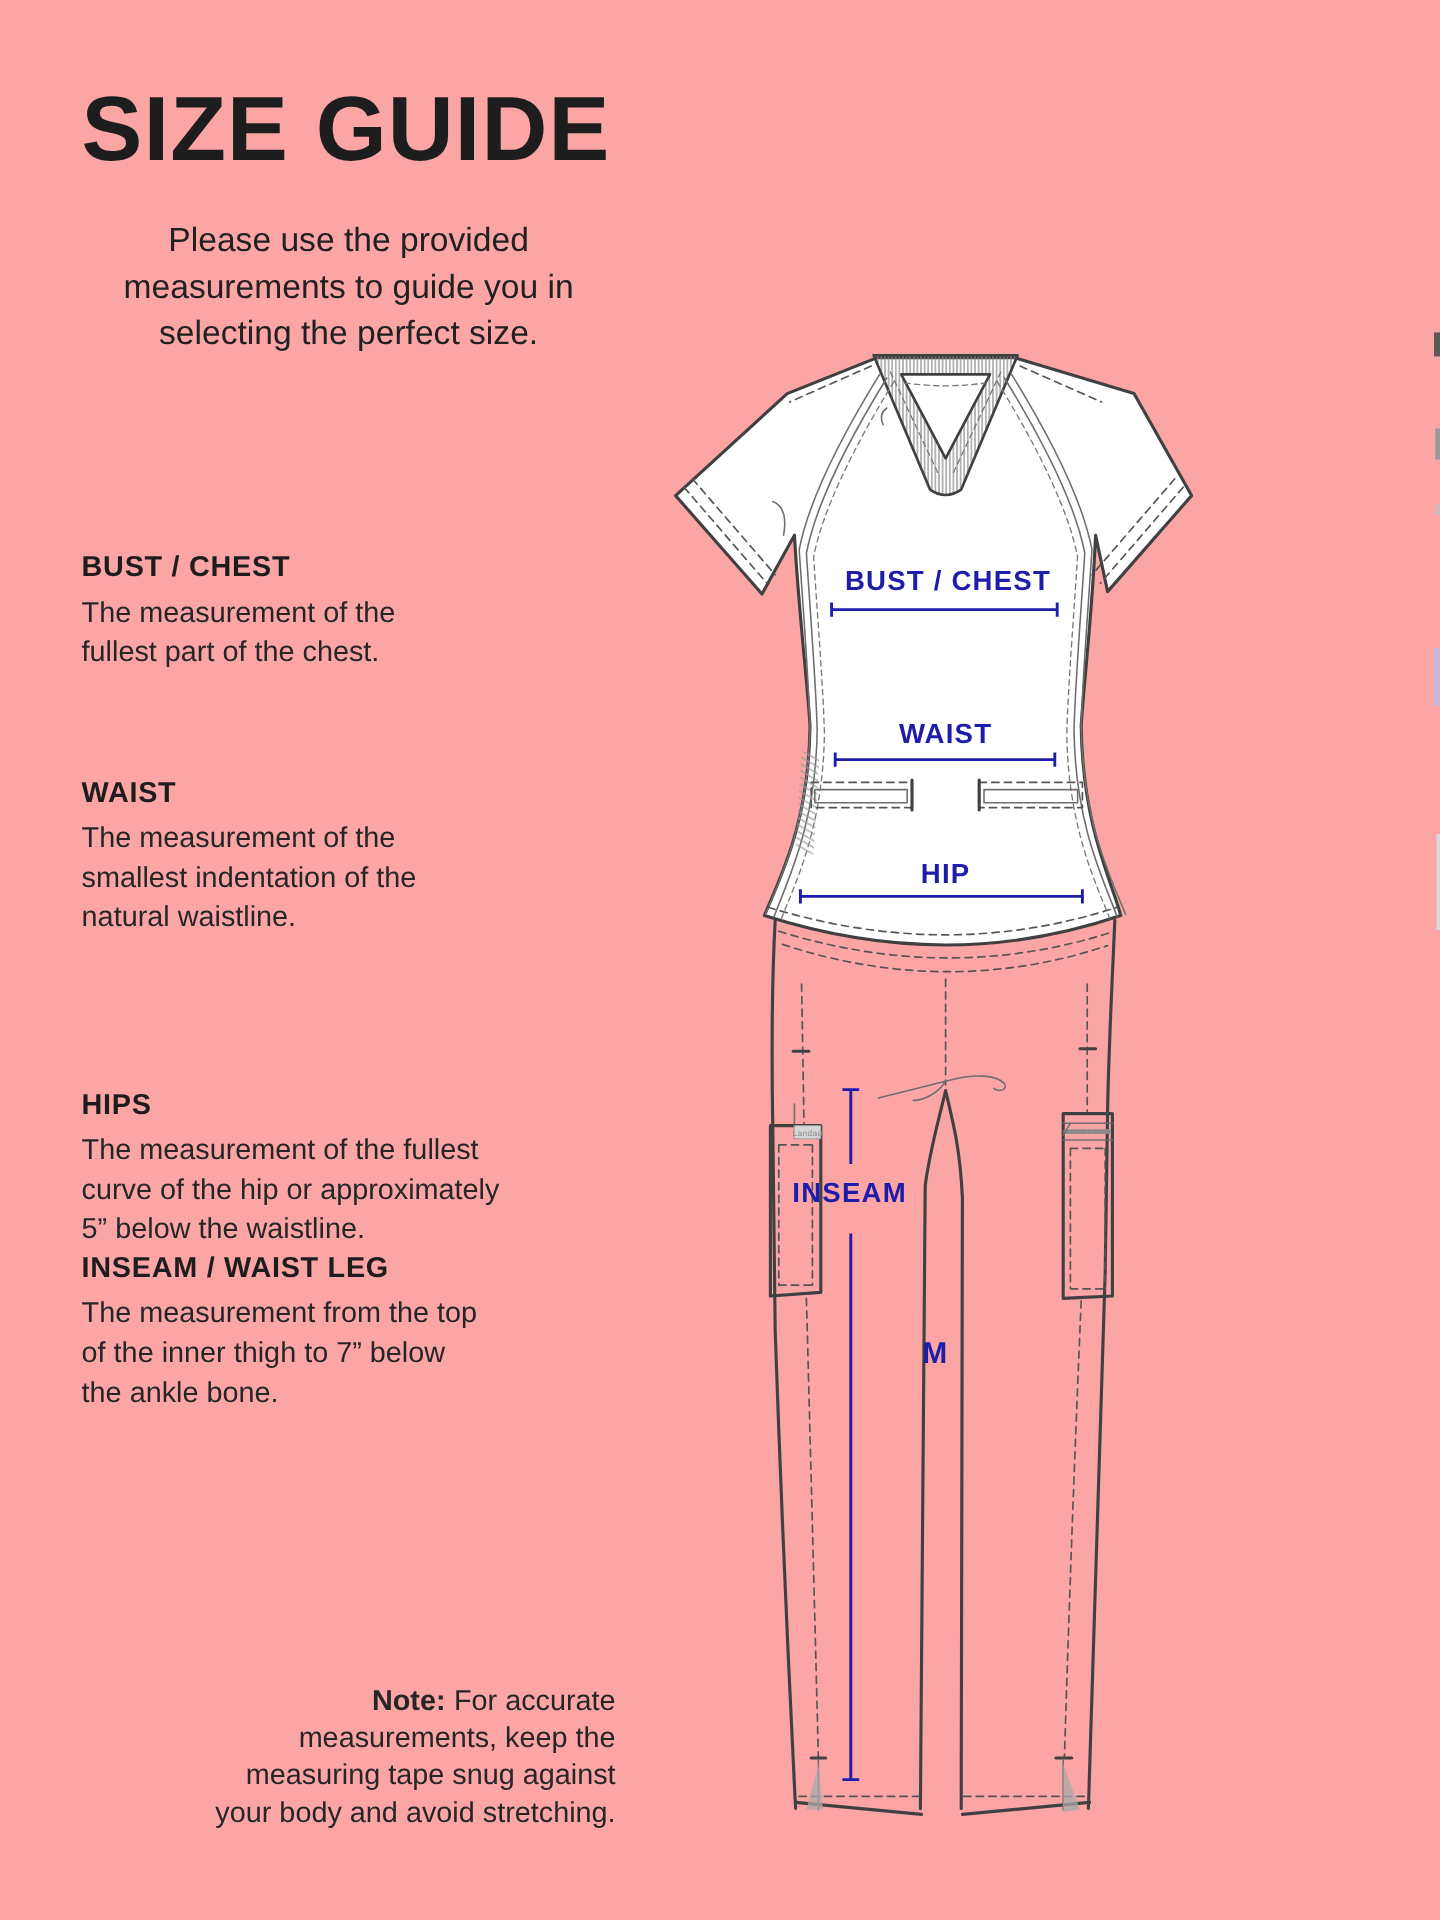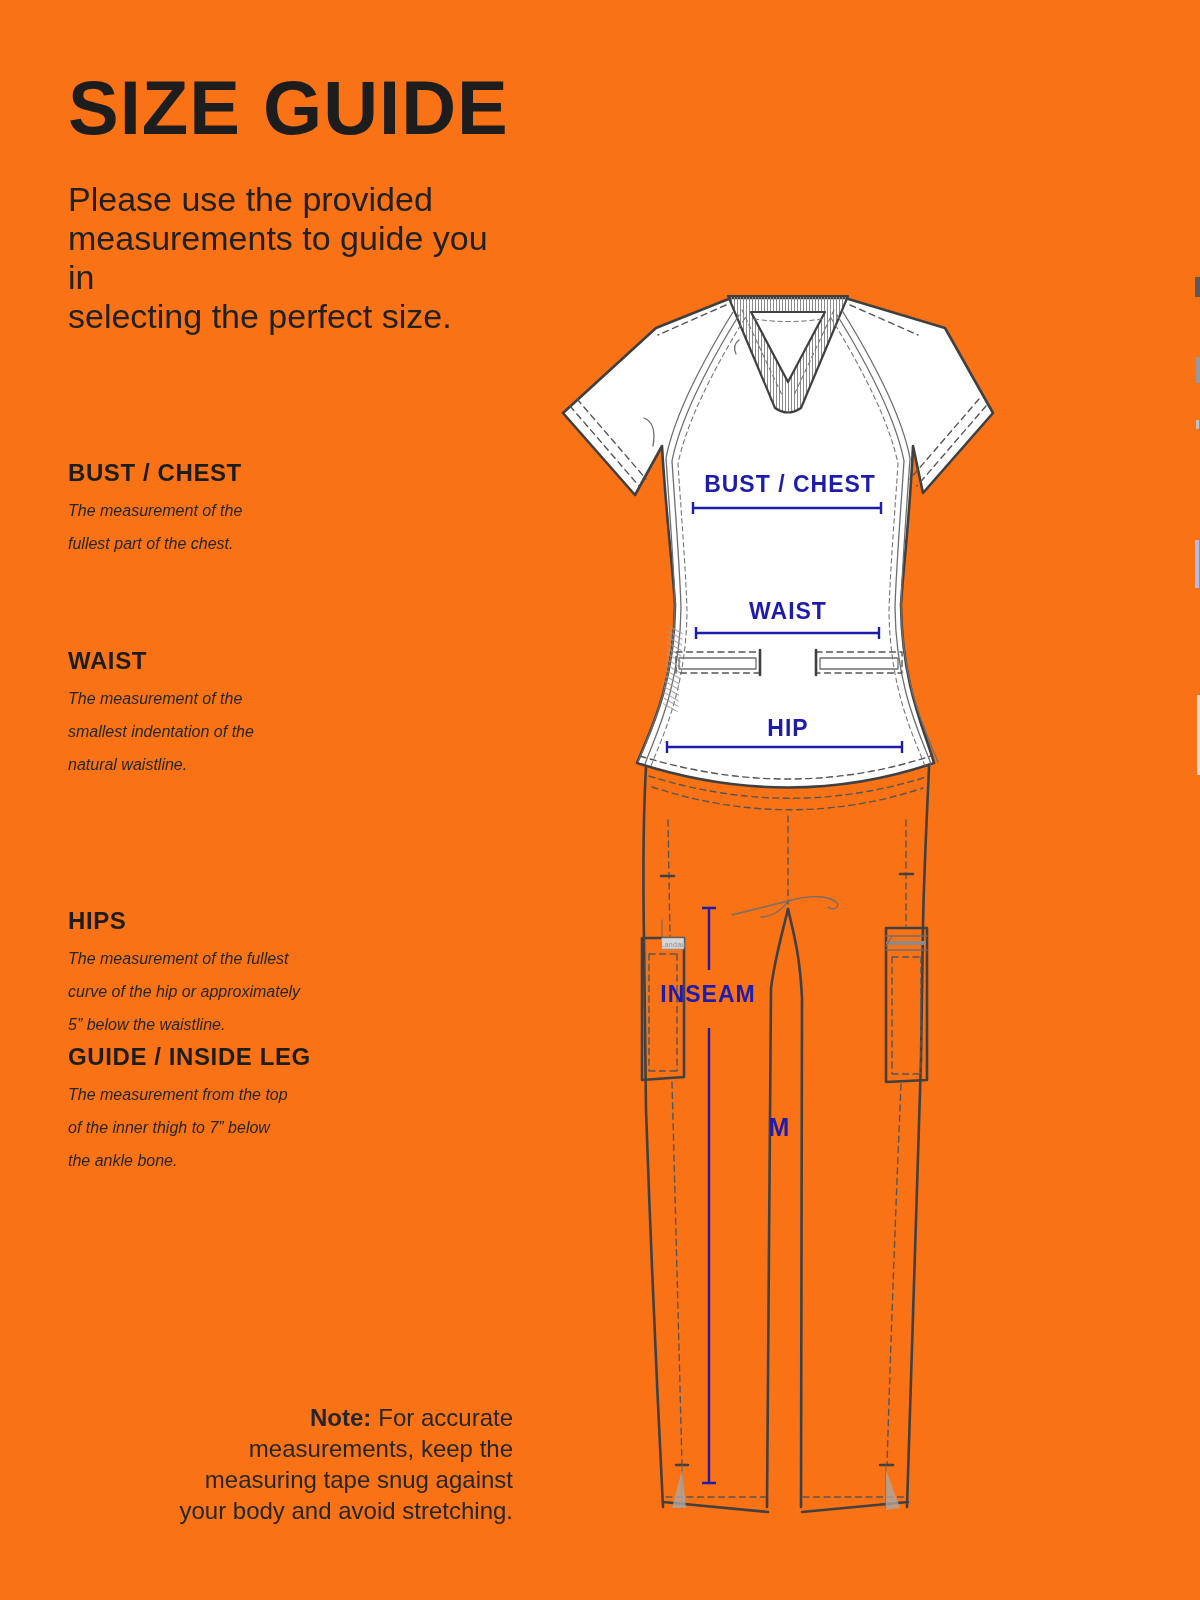--- a/index.html
+++ b/index.html
@@ -1,29 +1,29 @@
 <!DOCTYPE html>
 <html><head>
 <meta charset="utf-8">
 <style>
   * { box-sizing: border-box; margin: 0; padding: 0; }
   html,body { width:1200px; height:1600px; background:#ffffff; overflow:hidden;
               font-family:"Liberation Sans", sans-serif; }
-  .canvas { position:relative; width:1200px; height:1600px; background:#f97316; }
+  .canvas { position:relative; width:1200px; height:1600px; background:#fca5a5; }
 
   
   .text-col { position:absolute; left:68px; top:0; width:445px; color:#232323; }
   .page-title { position:absolute; left:0; top:70px; font-size:76px; font-weight:800;
                 letter-spacing:1px; line-height:1; color:#1d1d1d; white-space:nowrap; }
-  .intro { position:absolute; left:0; top:180px; width:445px; font-size:34px;
-           line-height:39px; color:#212121; white-space:pre-line; }
+  .intro { position:absolute; left:0; top:180px; width:445px; font-size:28px;
+           line-height:39px; color:#212121; white-space:pre-line;text-align:center; }
   .sec { position:absolute; left:0; width:445px; }
   .sec h2 { font-size:24px; font-weight:700; letter-spacing:0.6px; color:#1d1d1d;
             line-height:29px; margin-bottom:7px; }
-  .sec p  { font-size:16px; line-height:33px; color:#262626; white-space:pre-line;font-style:italic; }
+  .sec p  { font-size:24px; line-height:33px; color:#262626; white-space:pre-line; }
   .sec-bust   { top:458px; }
   .sec-waist  { top:646px; }
   .sec-hips   { top:862px;margin-top:44px; }
   .sec-inseam { top:1042px; }
   .note { position:absolute; left:0; top:1402px; width:445px; font-size:24px;
           line-height:31px; color:#262626;text-align:right; }
   .note b { font-weight:700; margin-right:7px; }
   .note .nt { white-space:pre-line; }
 
   
@@ -65,21 +65,21 @@
 smallest indentation of the
 natural waistline.</p>
     </div>
     <div class="sec sec-hips">
       <h2>HIPS</h2>
       <p>The measurement of the fullest
 curve of the hip or approximately
 5” below the waistline.</p>
     </div>
     <div class="sec sec-inseam">
-      <h2>GUIDE / INSIDE LEG</h2>
+      <h2>INSEAM / WAIST LEG</h2>
       <p>The measurement from the top
 of the inner thigh to 7” below
 the ankle bone.</p>
     </div>
 
     <p class="note"><b>Note:</b><span class="nt">For accurate
 measurements, keep the
 measuring tape snug against
 your body and avoid stretching.</span></p>
   </div>

